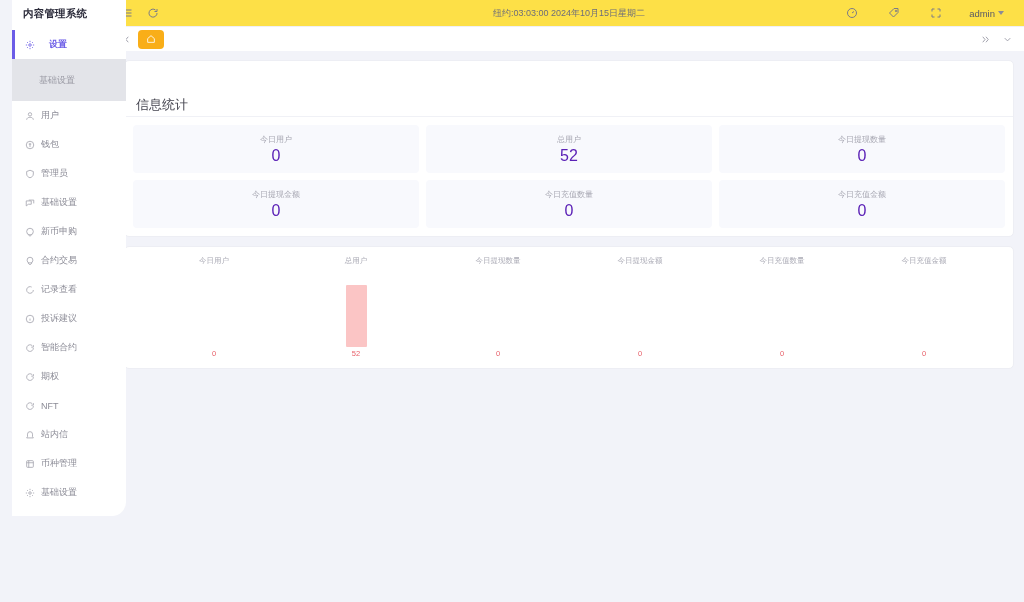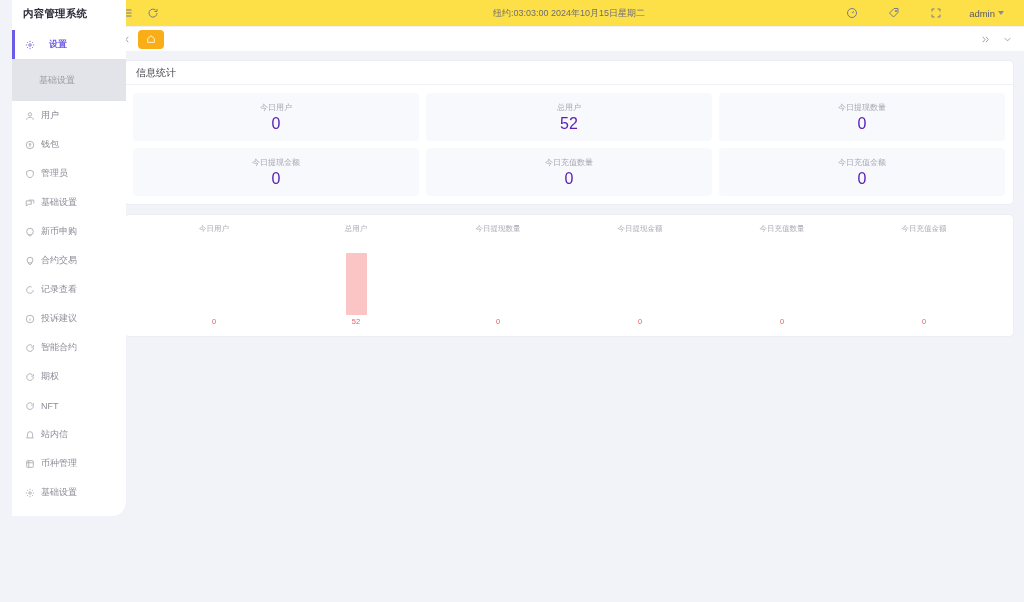--- a/index.html
+++ b/index.html
@@ -115,22 +115,23 @@
     padding: 9px 10px;
   }
   .card {
     background: #ffffff;
     border: 1px solid #edeef4;
     border-radius: 5px;
   }
   .card-head {
     height: 24px; display: flex; align-items: center;
     padding: 0 11px;
-    font-size: 10px; color: #44444f;
+    font-size: 13px; color: #44444f;
     border-bottom: 1px solid #f0f1f6;
+    margin-top: 32px;
   }
   .stats-body { padding: 8px; display: flex; flex-direction: column; gap: 7px; }
   .stats-row { display: flex; gap: 7px; }
   .stat-cell {
     flex: 1 1 0;
     height: 48px;
     background: #f8f9fd;
     border-radius: 4px;
     display: flex; flex-direction: column;
     align-items: center; justify-content: center;

